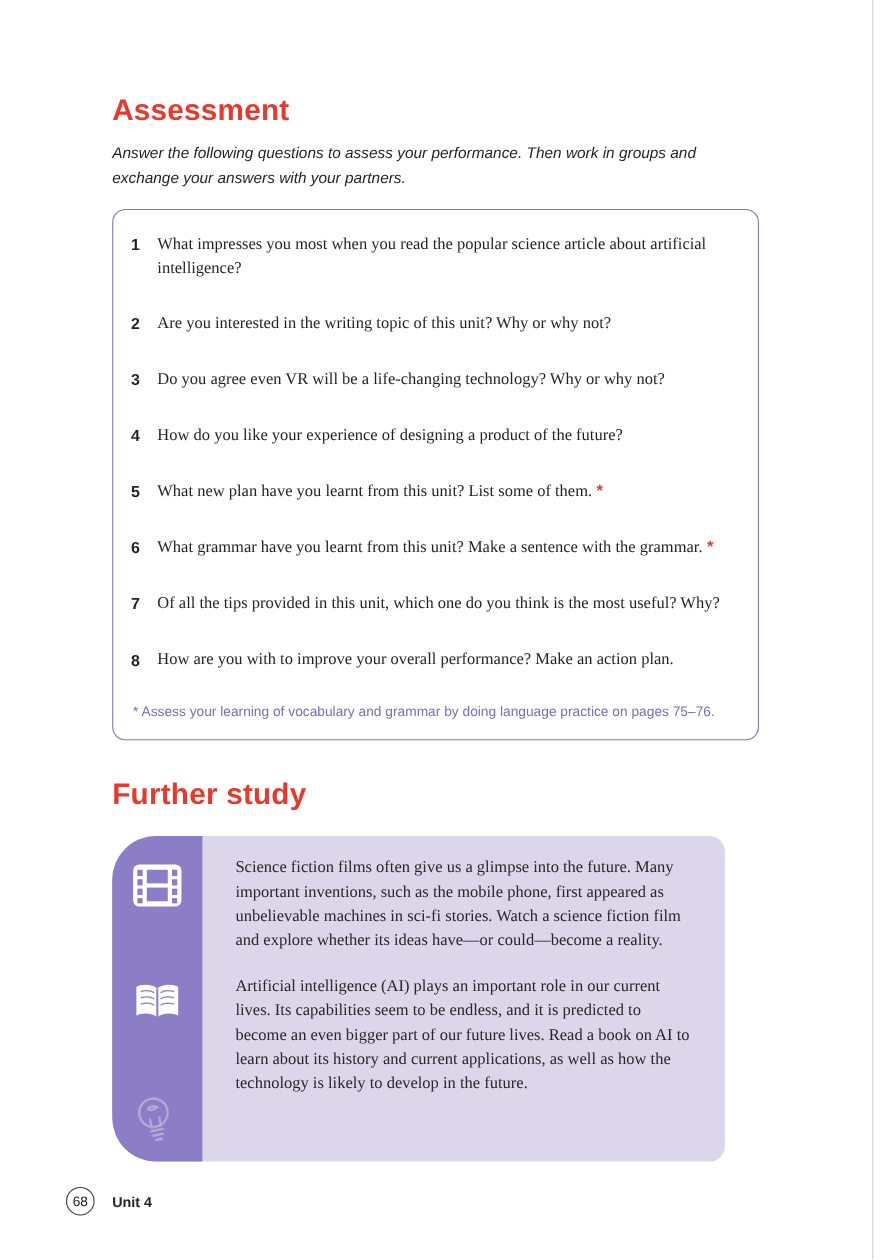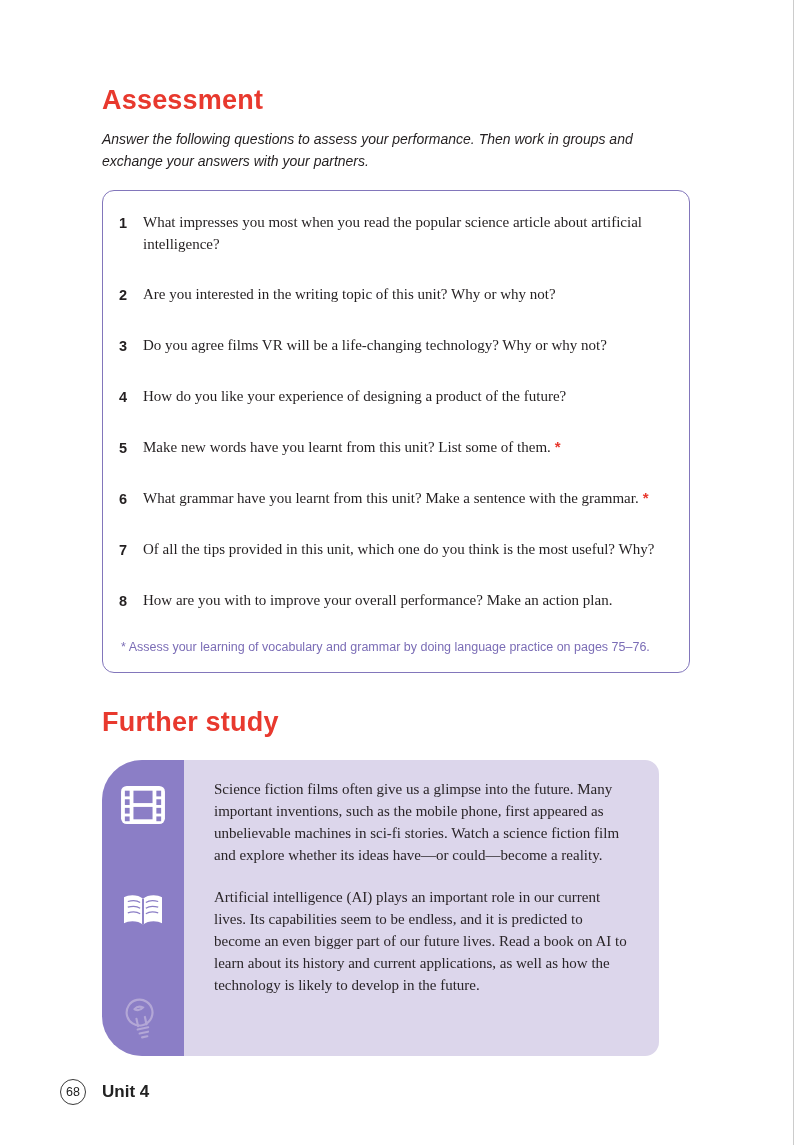--- a/index.html
+++ b/index.html
@@ -126,21 +126,21 @@
     width: 26px; height: 26px;
     border: 1.5px solid #3a3a3a;
     border-radius: 50%;
     display: flex;
     align-items: center;
     justify-content: center;
     font-size: 12.5px;
   }
   .unit-label {
     margin-left: 16px;
-    font-size: 17px;
+    font-size: 13px;
     font-weight: bold;
   }
 </style>
 </head>
 <body>
 
 <div class="page">
   <div class="edge-line"></div>
 
   <div class="main">
@@ -156,31 +156,31 @@
         <span class="q-text"><span>What impresses you most when you read the popular science article about artificial intelligence?</span><span class="star"></span></span>
       </div>
 
       <div class="q-row">
         <span class="q-num">2</span>
         <span class="q-text"><span>Are you interested in the writing topic of this unit? Why or why not?</span><span class="star"></span></span>
       </div>
 
       <div class="q-row">
         <span class="q-num">3</span>
-        <span class="q-text"><span>Do you agree films VR will be a life-changing technology? Why or why not?</span><span class="star"></span></span>
+        <span class="q-text"><span>Do you agree even VR will be a life-changing technology? Why or why not?</span><span class="star"></span></span>
       </div>
 
       <div class="q-row">
         <span class="q-num">4</span>
         <span class="q-text"><span>How do you like your experience of designing a product of the future?</span><span class="star"></span></span>
       </div>
 
       <div class="q-row">
         <span class="q-num">5</span>
-        <span class="q-text"><span>Make new words have you learnt from this unit? List some of them.</span><span class="star">*</span></span>
+        <span class="q-text"><span>What new plan have you learnt from this unit? List some of them.</span><span class="star">*</span></span>
       </div>
 
       <div class="q-row">
         <span class="q-num">6</span>
         <span class="q-text"><span>What grammar have you learnt from this unit? Make a sentence with the grammar.</span><span class="star">*</span></span>
       </div>
 
       <div class="q-row">
         <span class="q-num">7</span>
         <span class="q-text"><span>Of all the tips provided in this unit, which one do you think is the most useful? Why?</span><span class="star"></span></span>

